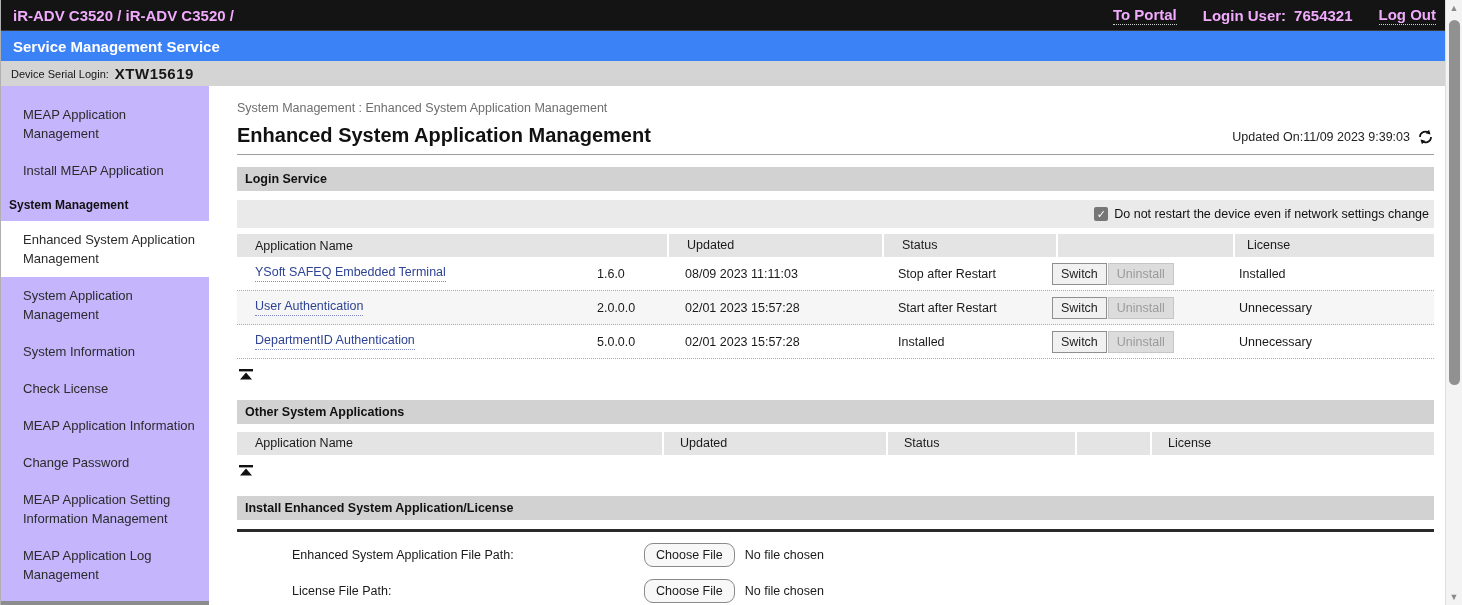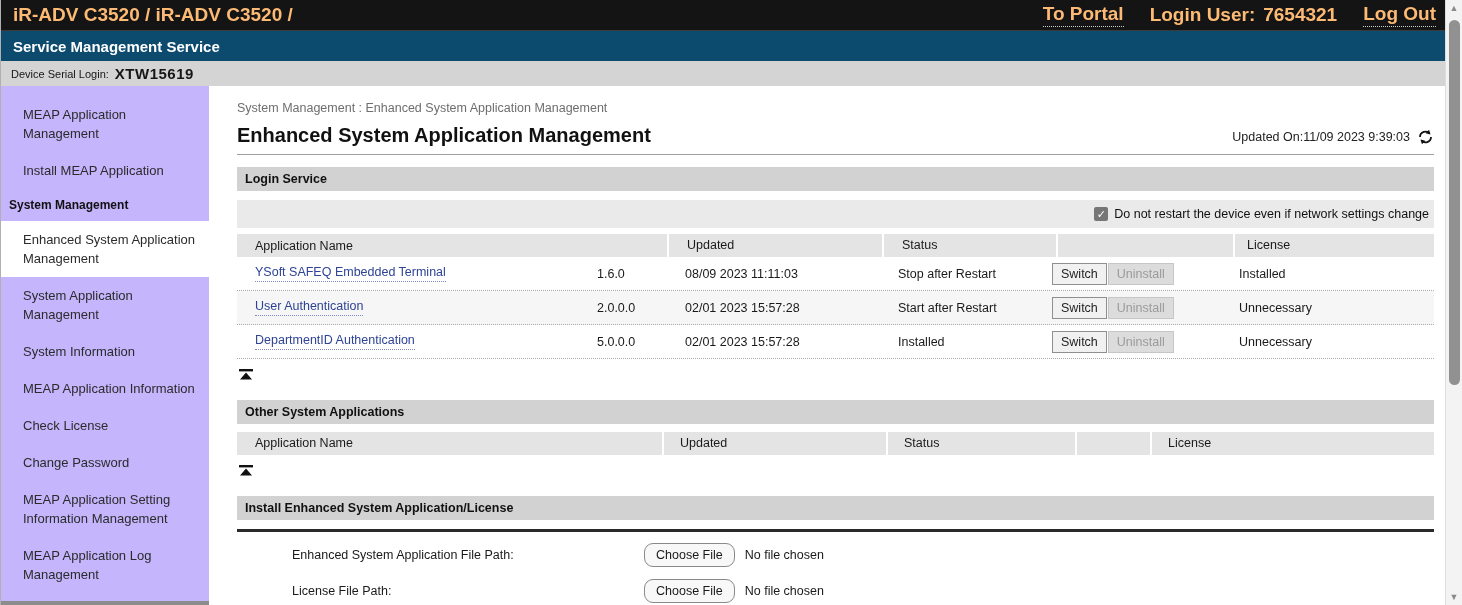--- a/index.html
+++ b/index.html
@@ -1,25 +1,25 @@
 <!DOCTYPE html>
 <html><head>
 <meta charset="utf-8">
 <style>
   * { box-sizing: border-box; margin: 0; padding: 0; }
   html,body { width:1462px; height:605px; }
   body { font-family:"Liberation Sans", sans-serif; }
   .page { position:relative; width:1462px; height:605px; overflow:hidden; background:#fff; border-left:1px solid #b0b0b0; }
 
   
-  .bar1 { height:30px; background:#141414; color:#fdba74; display:flex; align-items:center; padding:0 26px 0 12px; font-weight:bold; font-size:19px; }
+  .bar1 { height:30px; background:#141414; color:#f0abfc; display:flex; align-items:center; padding:0 26px 0 12px; font-weight:bold; font-size:15px; }
   .bar1-right { margin-left:auto; display:flex; align-items:center; gap:26px; }
   .dotted-link { border-bottom:1px dotted #cfcfcf; padding-bottom:1px; cursor:pointer; }
   .login-user { display:flex; gap:8px; }
-  .bar2 { height:31px; background:#0c4a6e; border-top:1px solid #3a3a3a; color:#fff; display:flex; align-items:center; padding-left:12px; font-weight:bold; font-size:15px; }
+  .bar2 { height:31px; background:#3b82f6; border-top:1px solid #3a3a3a; color:#fff; display:flex; align-items:center; padding-left:12px; font-weight:bold; font-size:15px; }
   .serialbar { height:25px; background:#d4d4d4; color:#161616; display:flex; align-items:center; padding-left:10px; gap:6px; }
   .serial-label { font-size:11px; }
   .serial-value { font-size:15px; font-weight:bold; letter-spacing:0.5px; }
 
   
   .bodyrow { display:flex; height:519px; }
   .sidebar { width:208px; background:#c4b5fd; border-bottom:4px solid #8c8c8c; padding-top:10px; flex-shrink:0; }
   .side-item { font-size:13px; color:#2b2b2b; padding:9px 10px 9px 22px; line-height:19px; cursor:pointer; }
   .side-header { font-size:12px; color:#111; font-weight:bold; padding:9px 10px 9px 8px; }
   .side-item.selected { background:#fff; }
@@ -110,22 +110,22 @@
 
   <div class="bodyrow">
 
     <div class="sidebar">
       <div class="side-item">MEAP Application Management</div>
       <div class="side-item">Install MEAP Application</div>
       <div class="side-header">System Management</div>
       <div class="side-item selected">Enhanced System Application Management</div>
       <div class="side-item">System Application Management</div>
       <div class="side-item">System Information</div>
+      <div class="side-item">Check License</div>
       <div class="side-item">MEAP Application Information</div>
-      <div class="side-item">Check License</div>
       <div class="side-item">Change Password</div>
       <div class="side-item">MEAP Application Setting Information Management</div>
       <div class="side-item">MEAP Application Log Management</div>
       <div class="side-divider"></div>
       <div class="side-register">&lt;&lt; To Register/Update Software</div>
     </div>
 
     <div class="main">
       <div class="breadcrumb">System Management : Enhanced System Application Management</div>
 

